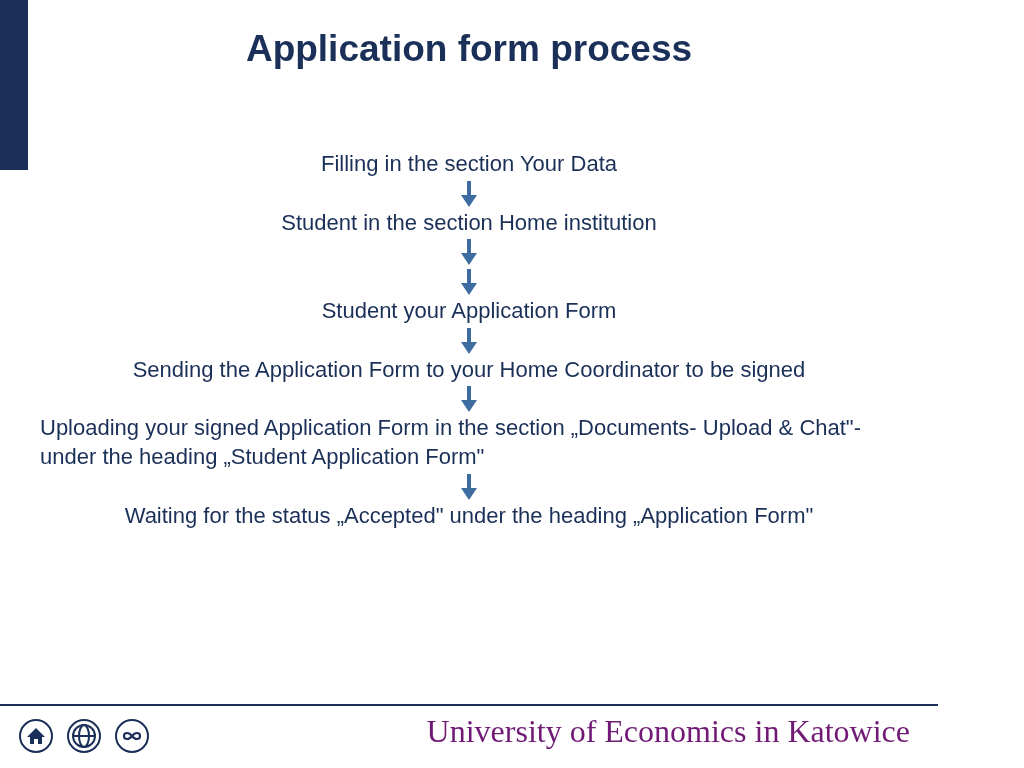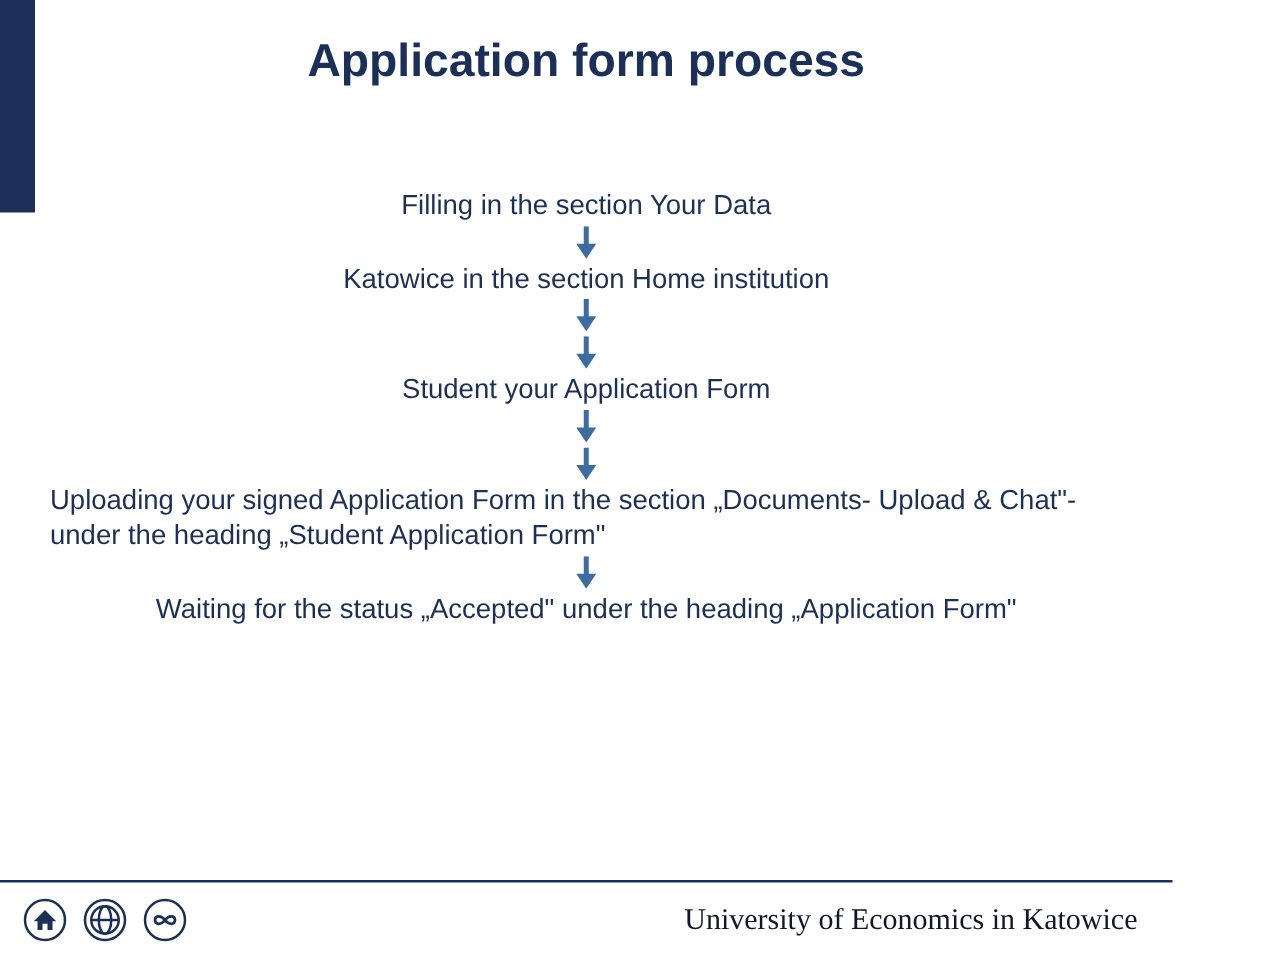--- a/index.html
+++ b/index.html
@@ -8,54 +8,55 @@
   .sidebar { position: absolute; left: 0; top: 0; width: 28px; height: 170px; background: #1b3058; }
   .title { position: absolute; top: 28px; left: 0; width: 100%; text-align: center; color: #1b3058; font-weight: bold; font-size: 37px; }
   .flow { position: absolute; top: 150px; left: 0; width: 100%; display: flex; flex-direction: column; align-items: center; }
   .step { color: #1b3058; font-size: 22px; text-align: left; line-height: 1.3; padding: 0 40px; }
   .arrow { width: 16px; height: 26px; margin: 2px 0; }
   .arrow svg { display: block; }
   .footer-line { position: absolute; left: 0; bottom: 62px; width: 100%; height: 2px; background: #1b3058; }
   .footer-icons { position: absolute; left: 18px; bottom: 14px; display: flex; gap: 12px; align-items: center; }
   .ficon { width: 36px; height: 36px; }
   .ficon svg { width: 36px; height: 36px; }
-  .uni { position: absolute; right: 28px; bottom: 18px; color: #0f172a; font-family: Georgia, 'Times New Roman', serif; font-size: 24px; }
+  .uni { position: absolute; right: 28px; bottom: 18px; color: #701a75; font-family: Georgia, 'Times New Roman', serif; font-size: 32px; }
 </style>
 </head>
 <body>
 
 <div class="slide">
   <div class="sidebar"></div>
 
   <h1 class="title">Application form process</h1>
 
   <div class="flow">
     <div class="step">Filling in the section Your Data</div>
     <div class="arrow">
       <svg viewBox="0 0 16 26">
           <path d="M6 0 H10 V14 H16 L8 26 L0 14 H6 Z" fill="#3d6ca0"></path>
         </svg>
     </div>
-    <div class="step">Katowice in the section Home institution</div>
+    <div class="step">Student in the section Home institution</div>
     <div class="arrow">
       <svg viewBox="0 0 16 26">
           <path d="M6 0 H10 V14 H16 L8 26 L0 14 H6 Z" fill="#3d6ca0"></path>
         </svg>
     </div>
     <div class="arrow">
       <svg viewBox="0 0 16 26">
           <path d="M6 0 H10 V14 H16 L8 26 L0 14 H6 Z" fill="#3d6ca0"></path>
         </svg>
     </div>
     <div class="step">Student your Application Form</div>
     <div class="arrow">
       <svg viewBox="0 0 16 26">
           <path d="M6 0 H10 V14 H16 L8 26 L0 14 H6 Z" fill="#3d6ca0"></path>
         </svg>
     </div>
+    <div class="step">Sending the Application Form to your Home Coordinator to be signed</div>
     <div class="arrow">
       <svg viewBox="0 0 16 26">
           <path d="M6 0 H10 V14 H16 L8 26 L0 14 H6 Z" fill="#3d6ca0"></path>
         </svg>
     </div>
     <div class="step">Uploading your signed Application Form in the section „Documents- Upload &amp; Chat"- under the heading „Student Application Form"</div>
     <div class="arrow">
       <svg viewBox="0 0 16 26">
           <path d="M6 0 H10 V14 H16 L8 26 L0 14 H6 Z" fill="#3d6ca0"></path>
         </svg>

